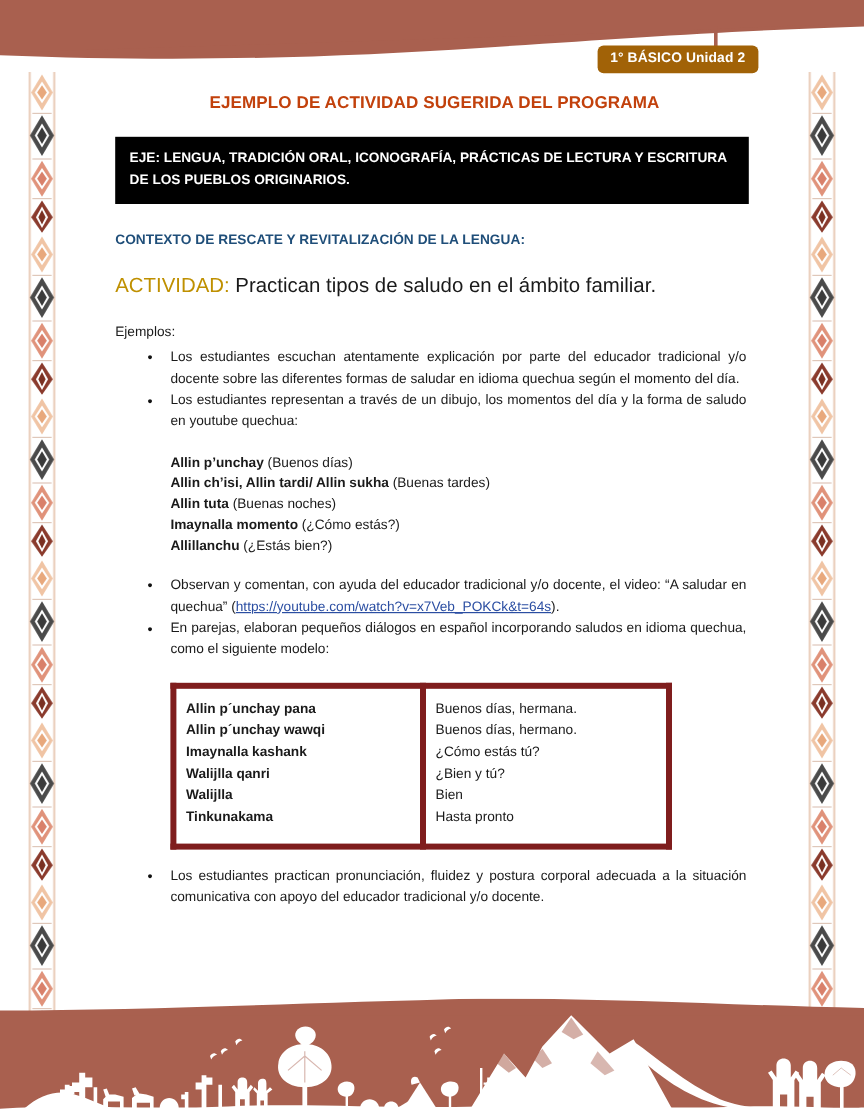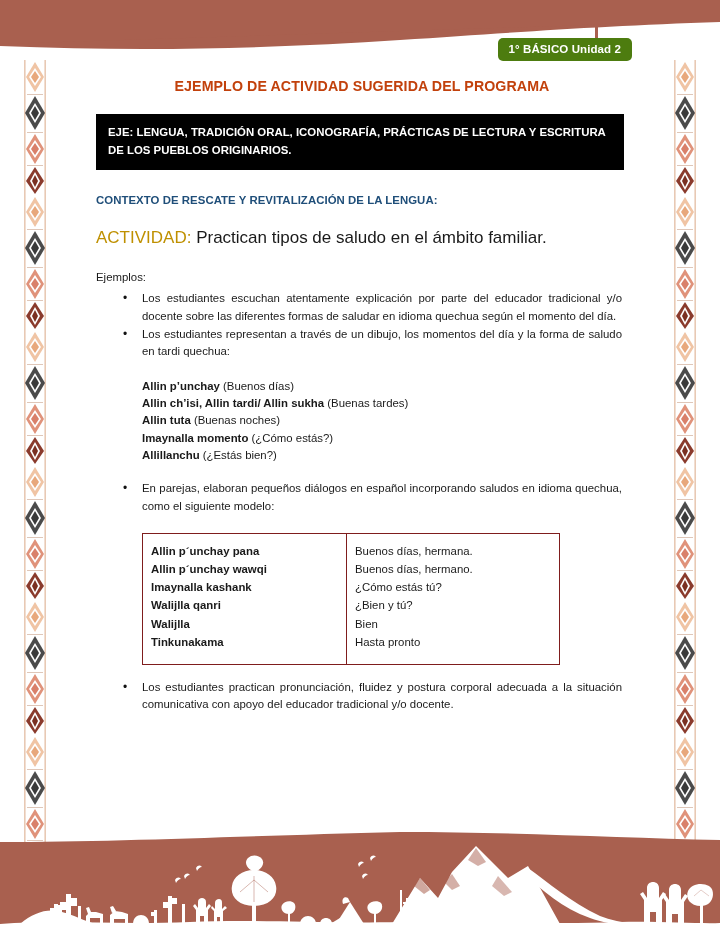--- a/index.html
+++ b/index.html
@@ -25,21 +25,21 @@
     overflow: hidden;
     z-index: 2;
   }
   .top-band svg { display: block; }
 
   
   .unit-badge {
     position: absolute;
     right: 88px;
     top: 38px;
-    background: #4d7c0f;
+    background: #a16207;
     color: #ffffff;
     font-size: 11.5px;
     font-weight: bold;
     padding: 5px 11px 6px 11px;
     border-radius: 5px;
     letter-spacing: .1px;
     z-index: 6;
     white-space: nowrap;
   }
   .badge-stem {
@@ -164,21 +164,21 @@
   .dialog-table-wrap {
     margin: 18px 0 14px 46px;
     width: 418px;
   }
   table.dialog {
     border-collapse: collapse;
     width: 100%;
     table-layout: fixed;
   }
   table.dialog td {
-    border: 1px solid #7f1d1d;
+    border: 5px solid #7f1d1d;
     vertical-align: top;
     padding: 0;
   }
   table.dialog td.col-q { width: 203px; }
   .cellpad { padding: 8px 8px 13px 8px; }
   .cellpad div {
     font-size: 11.4px;
     line-height: 1.59;
   }
   .cellpad div.q { font-weight: bold; }
@@ -269,32 +269,33 @@
     <div class="section-heading">CONTEXTO DE RESCATE Y REVITALIZACIÓN DE LA LENGUA:</div>
 
     <div class="activity-line">
       <span class="activity-label">ACTIVIDAD:</span><span> Practican tipos de saludo en el ámbito familiar.</span>
     </div>
 
     <div class="ejemplos-label">Ejemplos:</div>
 
     <ul class="bullets">
       <li>Los estudiantes escuchan atentamente explicación por parte del educador tradicional y/o docente sobre las diferentes formas de saludar en idioma quechua según el momento del día.</li>
-      <li>Los estudiantes representan a través de un dibujo, los momentos del día y la forma de saludo en tardi quechua:</li>
+      <li>Los estudiantes representan a través de un dibujo, los momentos del día y la forma de saludo en youtube quechua:</li>
     </ul>
 
     <div class="greetings">
       <div><span class="g-term">Allin p’unchay</span><span> (Buenos días)</span></div>
       <div><span class="g-term">Allin ch’isi, Allin tardi/ Allin sukha</span><span> (Buenas tardes)</span></div>
       <div><span class="g-term">Allin tuta</span><span> (Buenas noches)</span></div>
       <div><span class="g-term">Imaynalla momento</span><span> (¿Cómo estás?)</span></div>
       <div><span class="g-term">Allillanchu</span><span> (¿Estás bien?)</span></div>
     </div>
 
     <ul class="bullets">
+      <li><span>Observan y comentan, con ayuda del educador tradicional y/o docente, el video: “A saludar en quechua” (</span><a class="link" href="#">https://youtube.com/watch?v=x7Veb_POKCk&amp;t=64s</a><span>).</span></li>
       <li>En parejas, elaboran pequeños diálogos en español incorporando saludos en idioma quechua, como el siguiente modelo:</li>
     </ul>
 
     <div class="dialog-table-wrap">
       <table class="dialog">
         <tbody>
             <tr>
           <td class="col-q">
             <div class="cellpad">
               <div class="q">Allin p´unchay pana</div>

